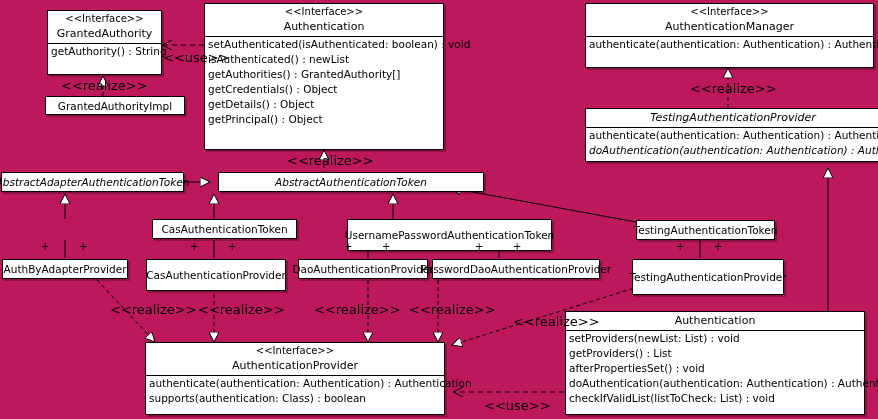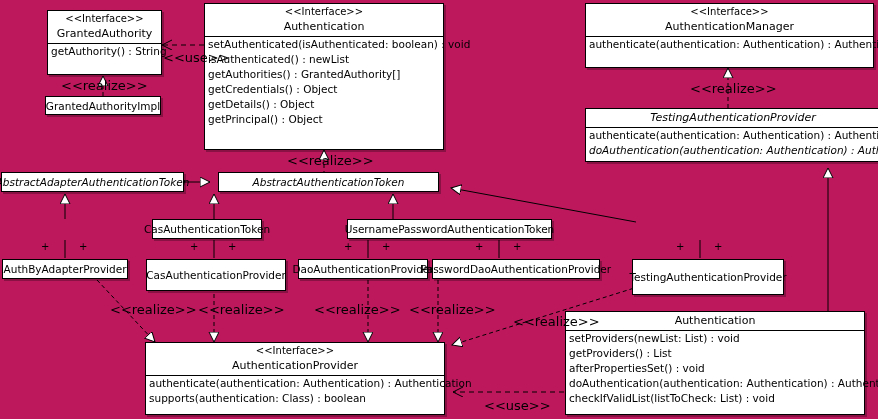--- a/index.html
+++ b/index.html
@@ -194,21 +194,21 @@
   <div class="umlbox" style="left:47px; top:10px; width:115px; height:65px;">
     <div class="hdr">
       <span class="stereo">&lt;&lt;Interface&gt;&gt;</span>
       <span class="cname">GrantedAuthority</span>
     </div>
     <div class="compartment">
       <span class="member">getAuthority() : String</span>
     </div>
   </div>
 
-  <div class="umlbox simple" style="left:45px; top:96px; width:116px; height:19px;">
+  <div class="umlbox simple" style="left:45px; top:96px; width:140px; height:19px;">
     <span class="cname">GrantedAuthorityImpl</span>
   </div>
 
   <div class="umlbox" style="left:204px; top:3px; width:240px; height:147px;">
     <div class="hdr">
       <span class="stereo">&lt;&lt;Interface&gt;&gt;</span>
       <span class="cname">Authentication</span>
     </div>
     <div class="compartment">
       <span class="member">setAuthenticated(isAuthenticated: boolean) : void</span>
@@ -237,33 +237,36 @@
     <div class="compartment">
       <span class="member">authenticate(authentication: Authentication) : Authentication</span>
       <span class="member abstract">doAuthentication(authentication: Authentication) : Authentication</span>
     </div>
   </div>
 
   <div class="umlbox simple" style="left:1px; top:172px; width:183px; height:20px;">
     <span class="cname abstract">AbstractAdapterAuthenticationToken</span>
   </div>
 
-  <div class="umlbox simple" style="left:218px; top:172px; width:221px; height:20px;">
+  <div class="umlbox simple" style="left:218px; top:172px; width:266px; height:20px;">
     <span class="cname abstract">AbstractAuthenticationToken</span>
   </div>
 
 
-  <div class="umlbox simple" style="left:152px; top:219px; width:110px; height:20px;">
+  <div class="umlbox simple" style="left:152px; top:219px; width:145px; height:20px;">
     <span class="cname">CasAuthenticationToken</span>
   </div>
 
-  <div class="umlbox simple" style="left:347px; top:219px; width:205px; height:20px;">
+  <div class="umlbox simple" style="left:347px; top:219px; width:205px; height:32px;">
     <span class="cname">UsernamePasswordAuthenticationToken</span>
   </div>
 
+  <div class="umlbox simple" style="left:636px; top:220px; width:139px; height:20px;">
+    <span class="cname">TestingAuthenticationToken</span>
+  </div>
 
   <div class="umlbox simple" style="left:2px; top:259px; width:126px; height:20px;">
     <span class="cname">AuthByAdapterProvider</span>
   </div>
 
   <div class="umlbox simple" style="left:146px; top:259px; width:140px; height:32px;">
     <span class="cname">CasAuthenticationProvider</span>
   </div>
 
   <div class="umlbox simple" style="left:298px; top:259px; width:130px; height:20px;">

